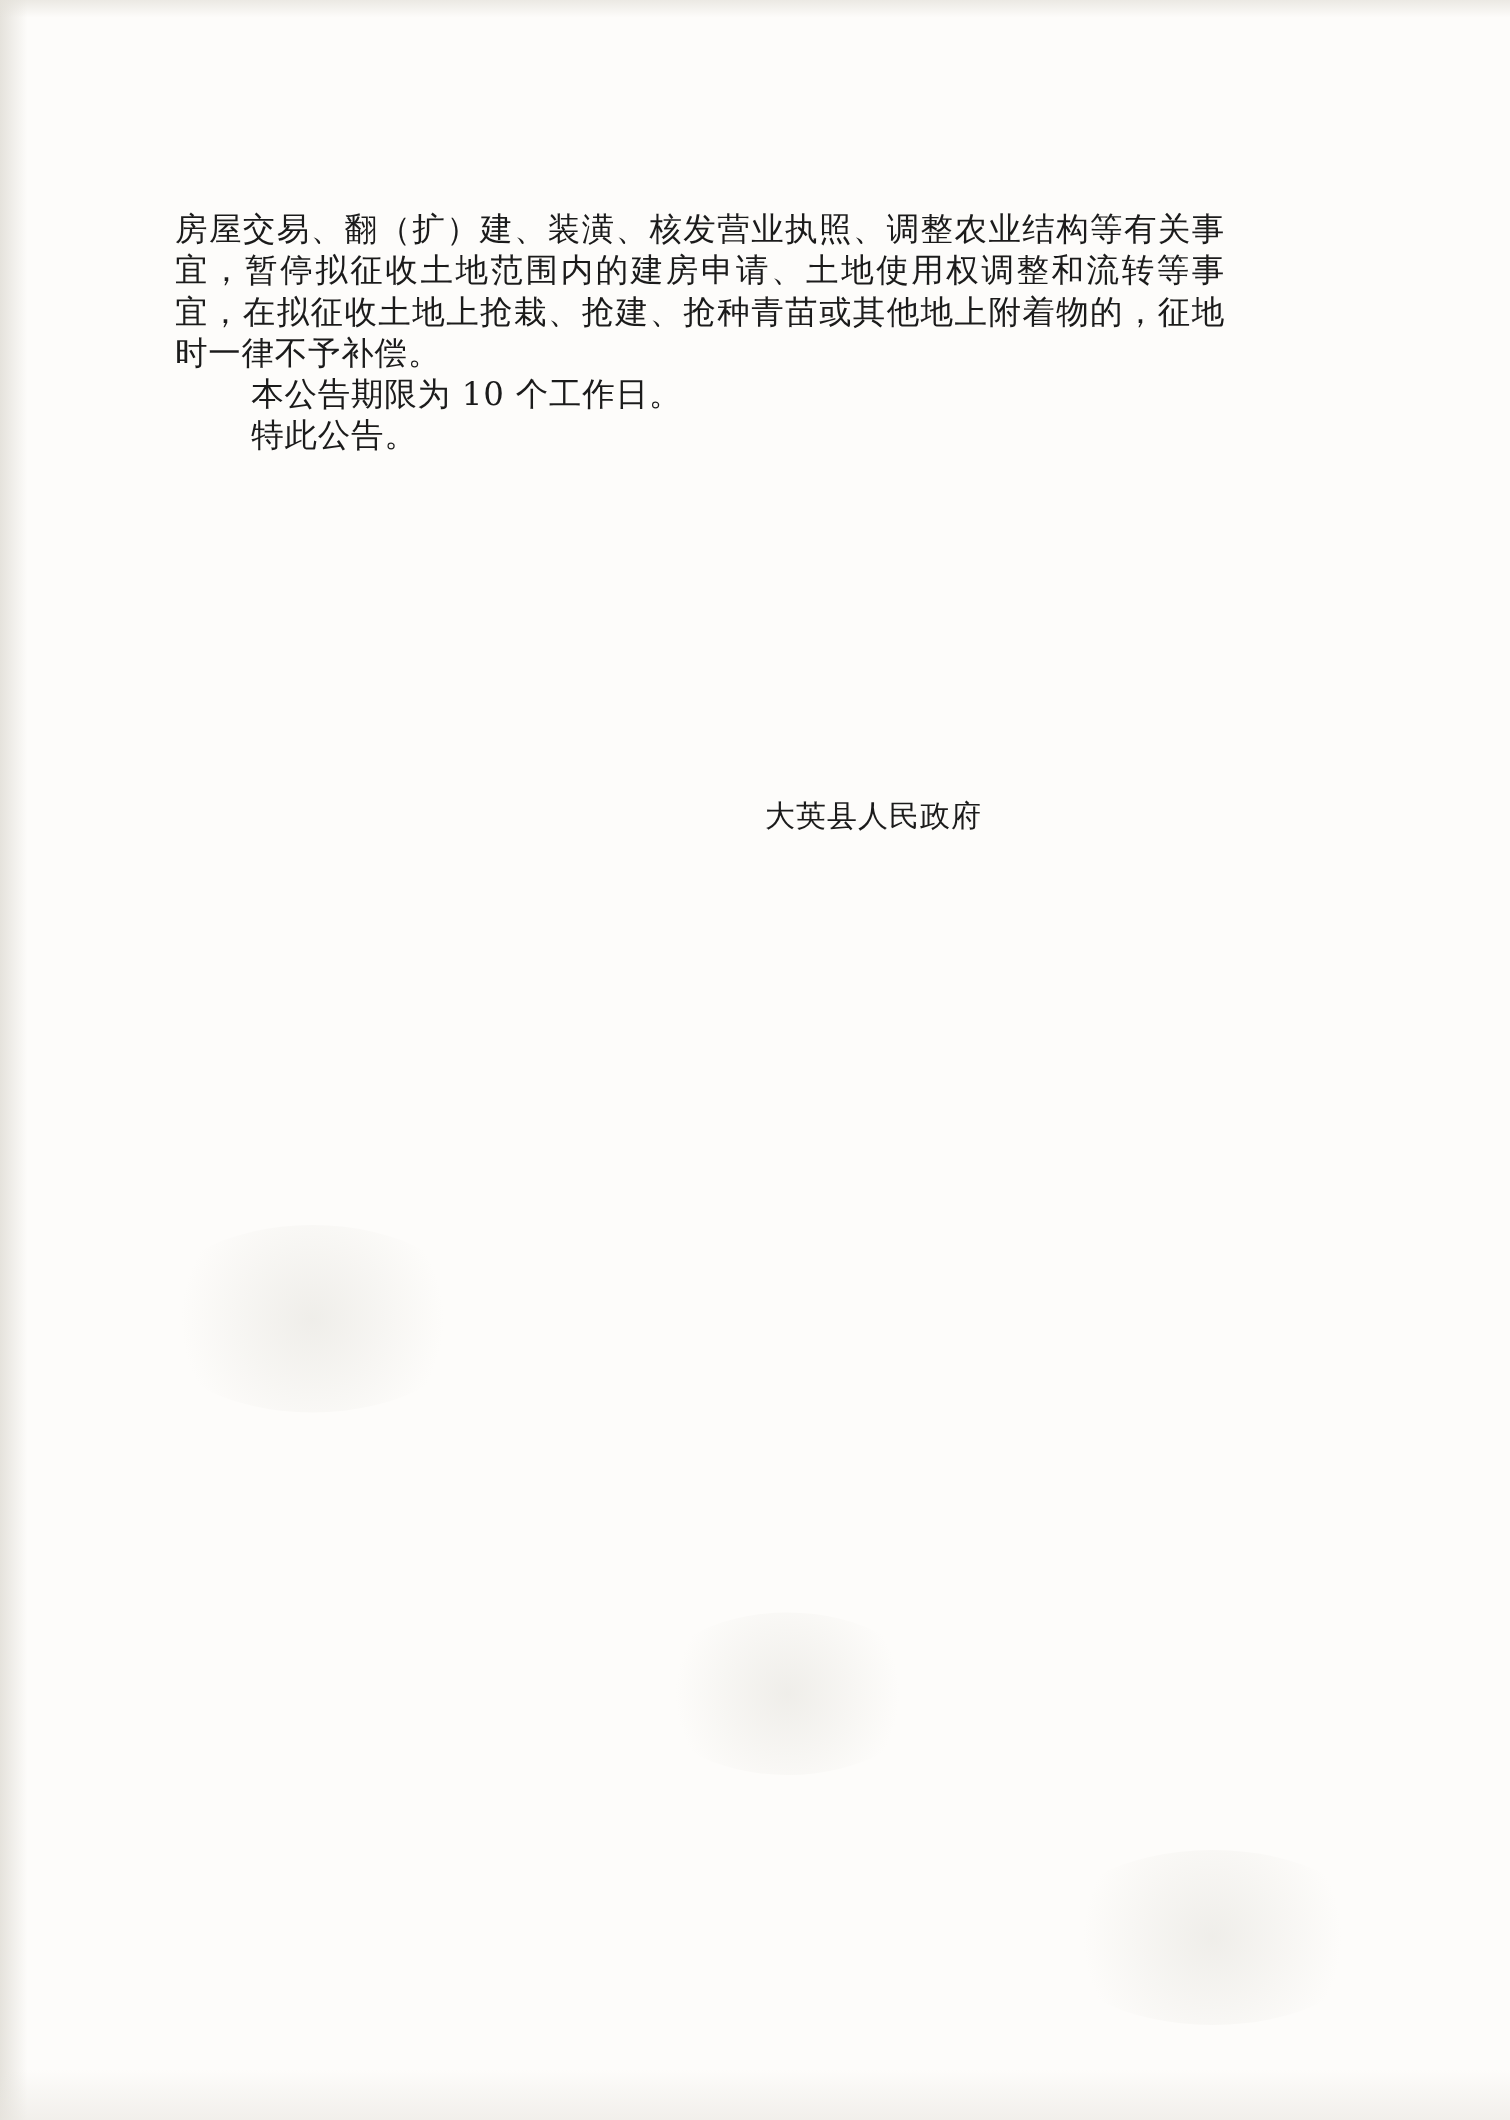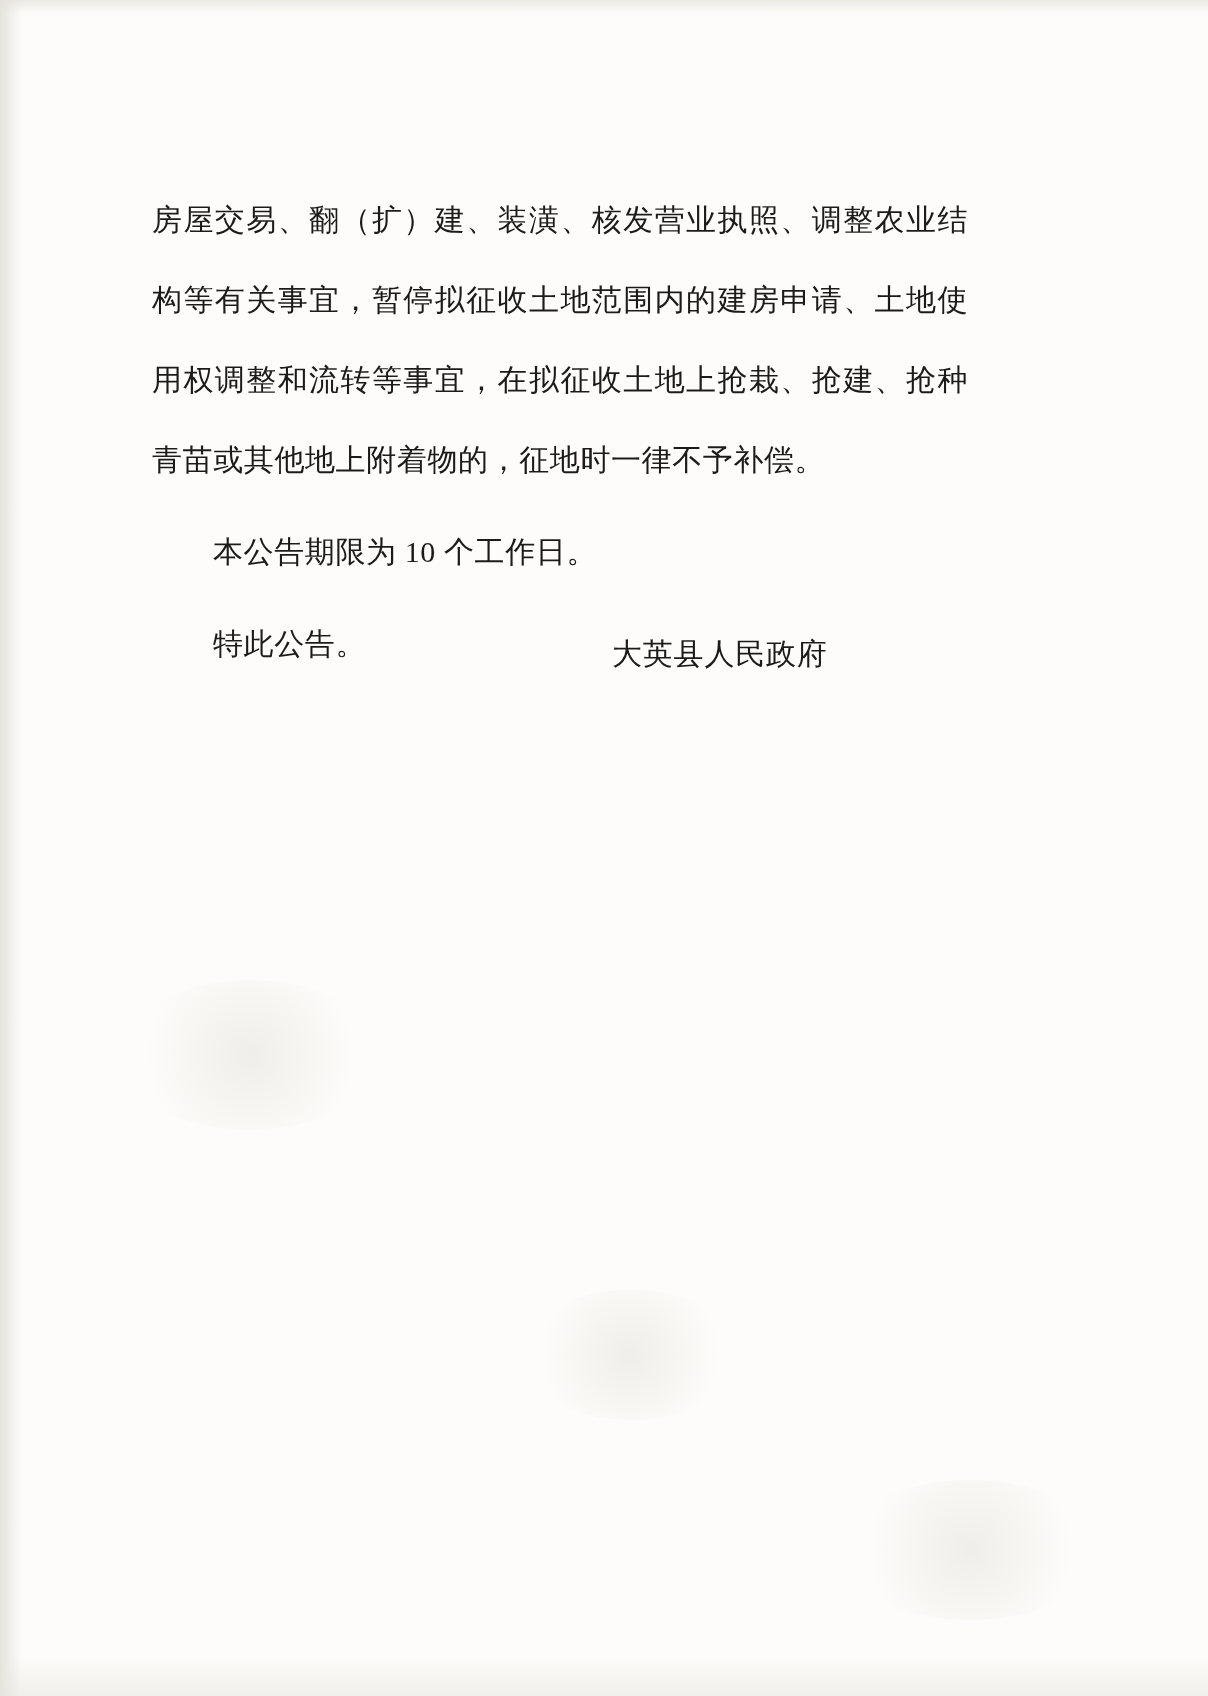--- a/index.html
+++ b/index.html
@@ -47,47 +47,46 @@
   }
 
   .doc-body {
     position: absolute;
     left: 140px;
     top: 168px;
     width: 840px;
   }
 
   .para {
-    font-size: 30px;
-    line-height: 80px;
+    font-size: 26px;
+    line-height: 33px;
     letter-spacing: 0.6px;
     color: #1b1b1b;
     text-align: justify;
     text-justify: inter-ideograph;
-    margin: 12px;
+    margin: 0;
   }
 
   .para.indent {
     text-indent: 61px;
-    font-family: Liberation Serif, serif;
   }
 
   .para + .para {
     margin-top: 0;
   }
 
   .signature-block {
     position: absolute;
     left: 612px;
     top: 625px;
     width: 330px;
   }
 
   .sig-line {
-    font-size: 30px;
+    font-size: 24px;
     line-height: 57px;
     letter-spacing: 0.8px;
     color: #1b1b1b;
     white-space: nowrap;
   }
 
   
   .blotch {
     position: absolute;
     border-radius: 50%;

